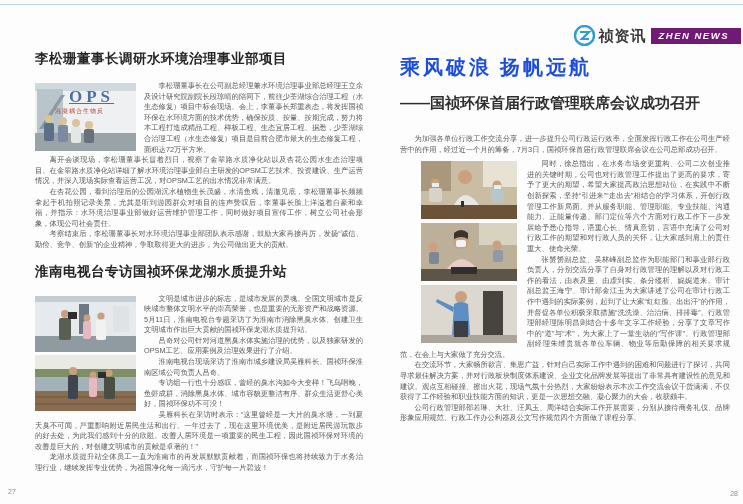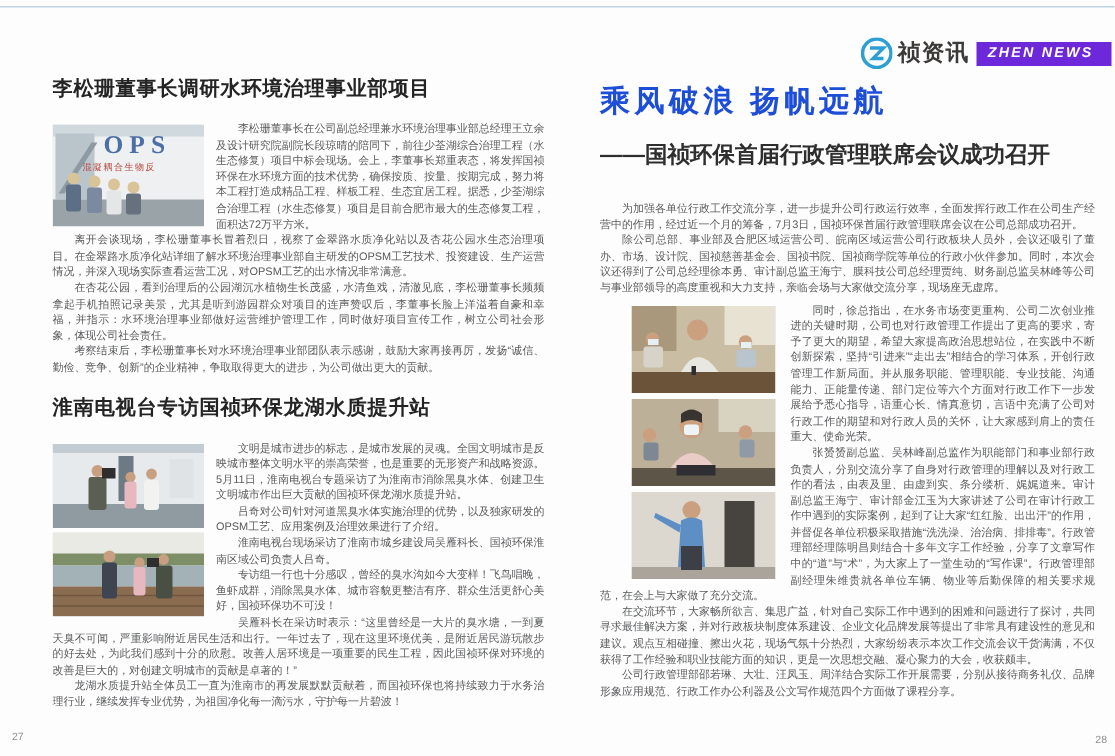--- a/index.html
+++ b/index.html
@@ -5,36 +5,36 @@
   html,body{margin:0;padding:0;}
   body{
     width:743px;height:504px;position:relative;background:#fdfdfd;overflow:hidden;
     font-family:"Liberation Sans","DejaVu Sans",sans-serif;
   }
   
   .topline{position:absolute;top:4px;left:0;width:743px;height:1px;background:#bcd2e4;}
   .brand{position:absolute;top:9px;right:2px;display:flex;align-items:center;gap:4px;margin-top:16px;}
   .brand-logo{width:21px;height:21px;flex:0 0 auto;}
   .brand-cn{font-size:15px;font-weight:bold;color:#3c3a39;letter-spacing:1px;line-height:21px;}
-  .brand-badge{background:#6d28d9;color:#fff;font-size:9.5px;font-weight:bold;font-style:italic;
+  .brand-badge{background:#701a75;color:#fff;font-size:9.5px;font-weight:bold;font-style:italic;
     letter-spacing:1.5px;padding:3px 12px 3px 8px;line-height:10px;}
   
   .page-left{position:absolute;left:35px;top:50px;width:328px;}
   .page-right{position:absolute;left:400px;top:46px;width:330px;}
   .art-title{font-size:13.5px;font-weight:bold;color:#242424;letter-spacing:0.5px;margin:0 0 13px 0;}
   .bodytext p{margin:0;text-indent:2em;font-size:7.3px;line-height:10.6px;color:#595a5c;text-align:justify;}
   .bodytext{overflow:hidden;}
   
   figure{margin:0;padding:0;position:relative;background:#e8e8e8;overflow:hidden;}
   figure svg{display:block;}
   .ph-left{width:101px;height:68px;float:left;margin:2px 8px 2px 0;}
   .stack-left{float:left;width:101px;margin:2px 8px 2px 0;}
   .stack-left figure{width:101px;height:56px;margin-bottom:3px;}
   .ops-title{position:absolute;top:4px;left:34px;font-size:17px;font-weight:bold;color:#4d6fa8;
-    letter-spacing:4px;font-family:"Liberation Serif","DejaVu Serif",serif;}
+    letter-spacing:4px;font-family:"Liberation Serif","DejaVu Serif",serif;text-decoration:underline;}
   .ops-banner{position:absolute;top:24px;left:20px;font-size:6px;color:#b8443c;letter-spacing:1px;white-space:nowrap;}
   
   .rt-title{font-size:20px;font-weight:bold;color:#1d4ed8;letter-spacing:3px;margin:8px 0 13px 0;
     font-family:"Liberation Serif","DejaVu Serif",serif;}
   .rt-sub{font-size:15px;font-weight:bold;color:#2e2e2e;margin:0 0 21px 0;}
   .stack-right{float:left;width:96px;margin:2px 10px 2px 21px;}
   .stack-right figure{width:96px;height:58px;margin-bottom:4px;}
   
   .pageno{position:absolute;font-size:7px;color:#8f8f8f;}
   .pageno.l{left:8px;bottom:9px;}
@@ -134,21 +134,20 @@
     </div>
   </article>
 </section>
 
 <section class="page-right">
   <article>
     <h1 class="rt-title">乘风破浪 扬帆远航</h1>
     <h3 class="rt-sub">——国祯环保首届行政管理联席会议成功召开</h3>
     <div class="bodytext">
       <p>为加强各单位行政工作交流分享，进一步提升公司行政运行效率，全面发挥行政工作在公司生产经营中的作用，经过近一个月的筹备，7月3日，国祯环保首届行政管理联席会议在公司总部成功召开。</p>
-      <p>除公司总部、事业部及合肥区域运营公司、皖南区域运营公司行政板块人员外，会议还吸引了董办、市场、设计院、国祯慈善基金会、国祯书院、国祯商学院等单位的行政小伙伴参加。同时，本次会议还得到了公司总经理徐本勇、审计副总监王海宁、膜科技公司总经理贾纯、财务副总监吴林峰等公司与事业部领导的高度重视和大力支持，亲临会场与大家做交流分享，现场座无虚席。</p>
     </div>
     <div class="bodytext" style="margin-top:4px;">
       <div class="stack-right">
         <figure>
           <svg width="96" height="58" viewBox="0 0 96 58">
             <rect x="0" y="0" width="96" height="58" fill="#c9bda4"></rect>
             <rect x="62" y="0" width="34" height="26" fill="#e8e2d2"></rect>
             <rect x="0" y="0" width="30" height="30" fill="#a9987c"></rect>
             <rect x="0" y="44" width="96" height="14" fill="#6a5339"></rect>
             <circle cx="44" cy="16" r="7" fill="#caa07f"></circle>

